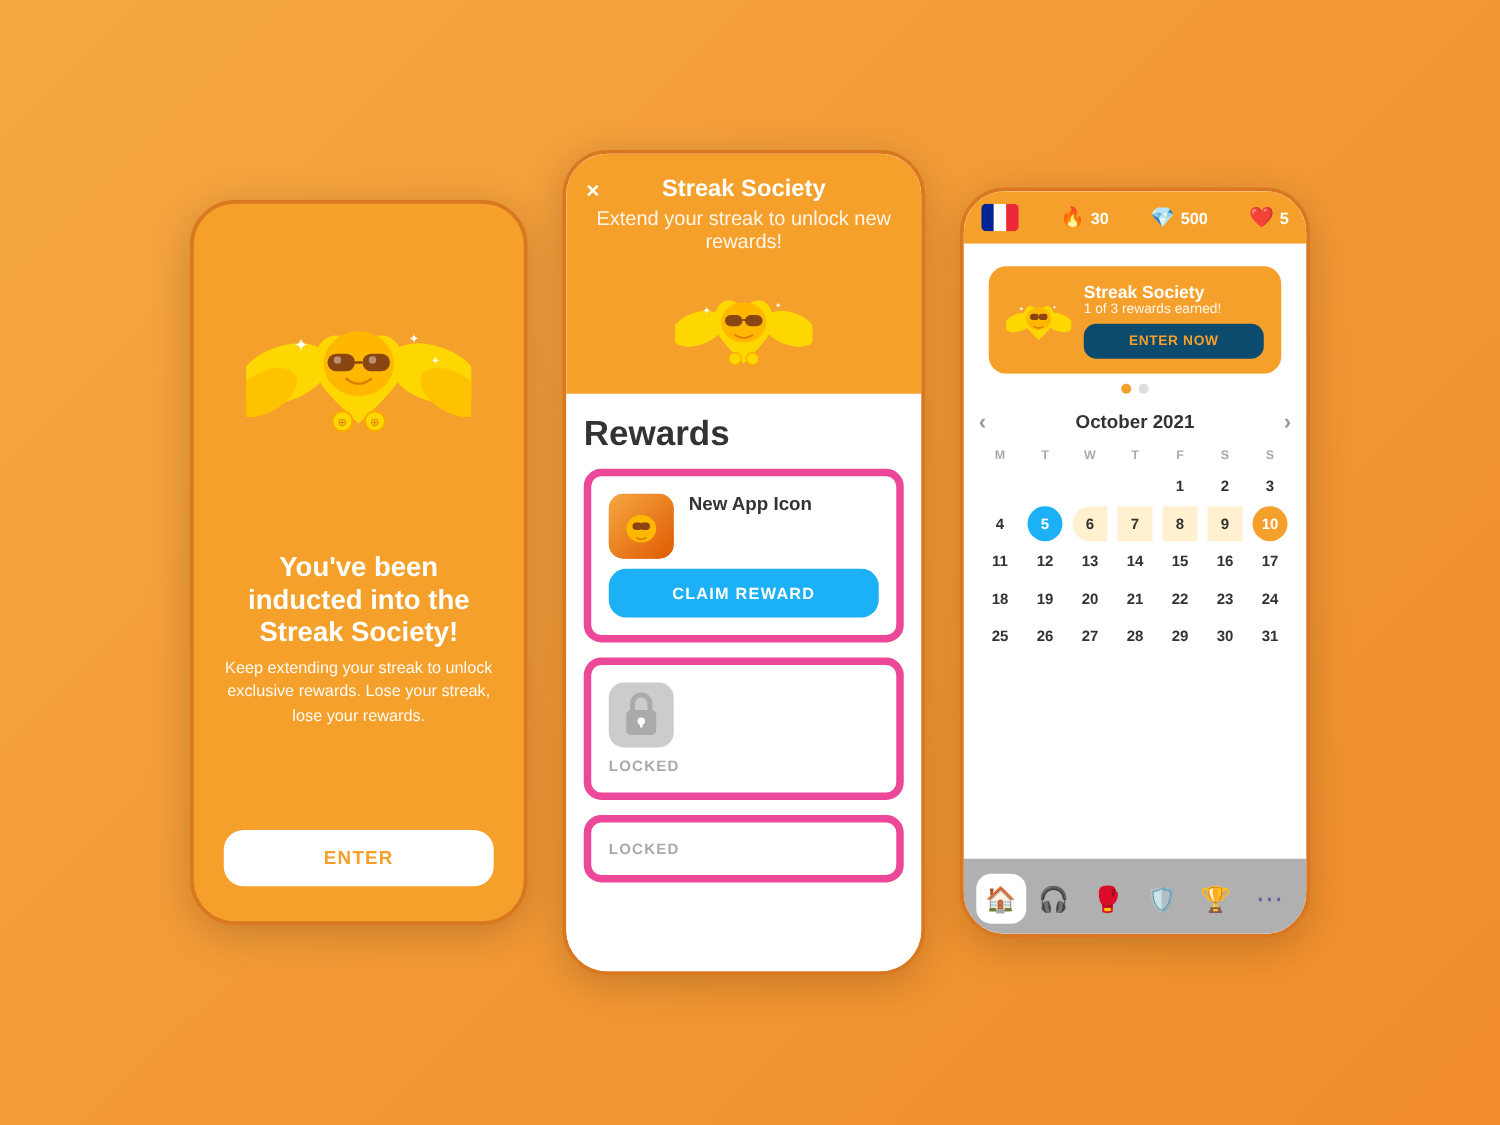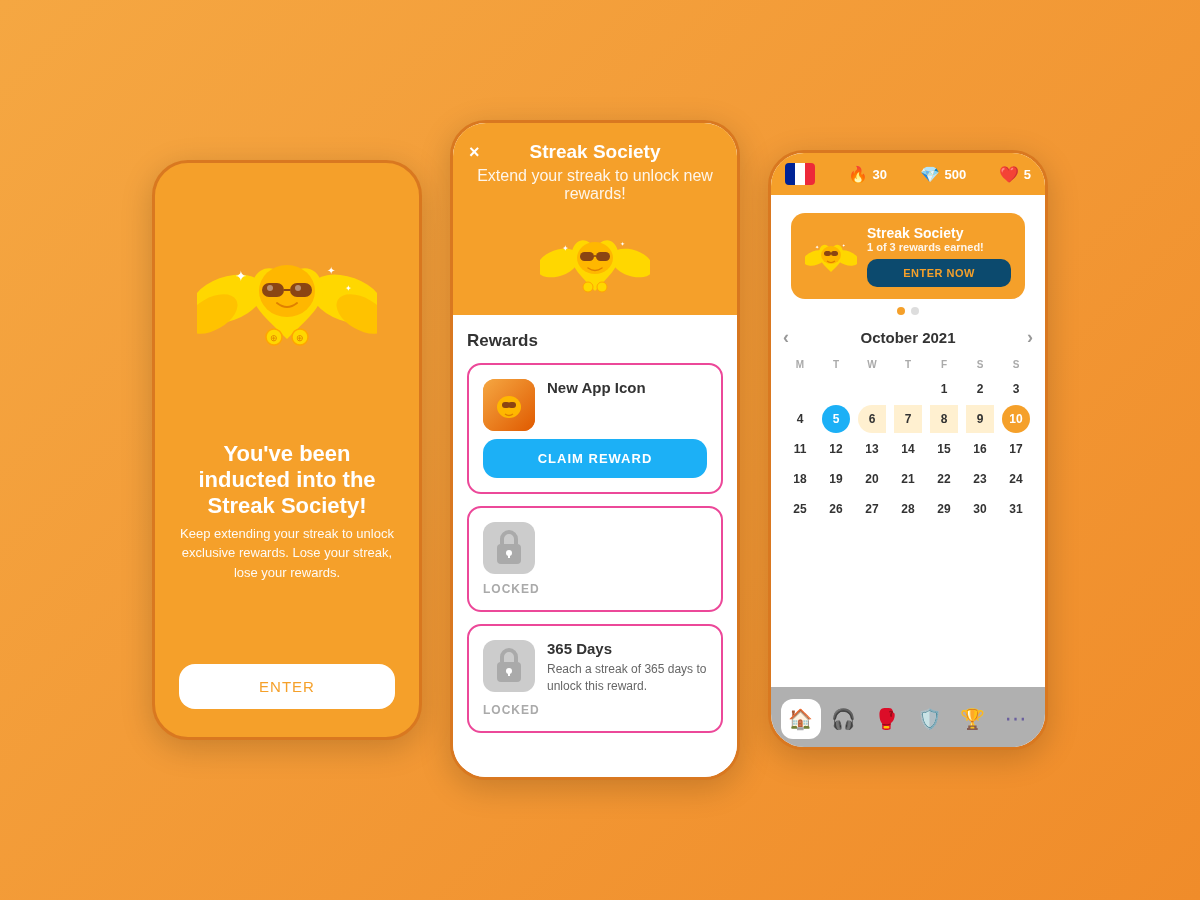--- a/index.html
+++ b/index.html
@@ -68,21 +68,21 @@
       opacity: 0.95;
     }
 
     .card1-btn {
       background: white;
       border: none;
       border-radius: 16px;
       width: 100%;
       padding: 14px;
       font-size: 15px;
-      font-weight: 400;
+      font-weight: 700;
       color: #f5a02a;
       letter-spacing: 1px;
       cursor: pointer;
       margin-top: 10px;
     }
 
     
     .card2 {
       width: 290px;
       height: 660px;
@@ -139,28 +139,28 @@
     }
 
     .card2-body {
       background: white;
       flex: 1;
       padding: 16px 14px;
       overflow-y: auto;
     }
 
     .rewards-title {
-      font-size: 17px;
+      font-size: 28px;
       font-weight: 900;
       color: #333;
       margin-bottom: 12px;
     }
 
     .reward-card {
-      border: 2px solid #ec4899;
+      border: 6px solid #ec4899;
       border-radius: 14px;
       padding: 14px;
       margin-bottom: 12px;
       display: flex;
       flex-direction: column;
       gap: 8px;
     }
 
     .reward-card-top {
       display: flex;
@@ -279,21 +279,20 @@
 
     .banner-info h3 {
       color: white;
       font-size: 14px;
       font-weight: 900;
     }
     .banner-info p {
       color: white;
       font-size: 11px;
       opacity: 0.9;
-      font-weight: bold;
     }
 
     .banner-enter-btn {
       background: #0c4a6e;
       border: none;
       border-radius: 10px;
       padding: 8px 14px;
       font-size: 11px;
       font-weight: 900;
       color: #f5a02a;
@@ -533,34 +532,20 @@
             <path d="M13 18 V13 A7 7 0 0 1 27 13 V18" stroke="#aaa" stroke-width="4" fill="none"></path>
             <circle cx="20" cy="27" r="3" fill="white"></circle>
             <rect x="19" y="27" width="2" height="5" fill="white"></rect>
           </svg>
         </div>
       </div>
       <div class="locked-label">LOCKED</div>
     </div>
 
     <div class="reward-card">
-      <div class="reward-card-top">
-        <div class="reward-icon reward-icon-lock">
-          <svg viewBox="0 0 40 44" width="40" height="44">
-            <rect x="8" y="18" width="24" height="20" rx="4" fill="#aaa"></rect>
-            <path d="M13 18 V13 A7 7 0 0 1 27 13 V18" stroke="#aaa" stroke-width="4" fill="none"></path>
-            <circle cx="20" cy="27" r="3" fill="white"></circle>
-            <rect x="19" y="27" width="2" height="5" fill="white"></rect>
-          </svg>
-        </div>
-        <div class="reward-info">
-          <h3>365 Days</h3>
-          <p>Reach a streak of 365 days to unlock this reward.</p>
-        </div>
-      </div>
       <div class="locked-label">LOCKED</div>
     </div>
   </div>
 </div>
 
 <div class="phone-card card3">
 
   <div class="card3-header">
     <div class="header-flag">
       <div class="flag-blue"></div>

